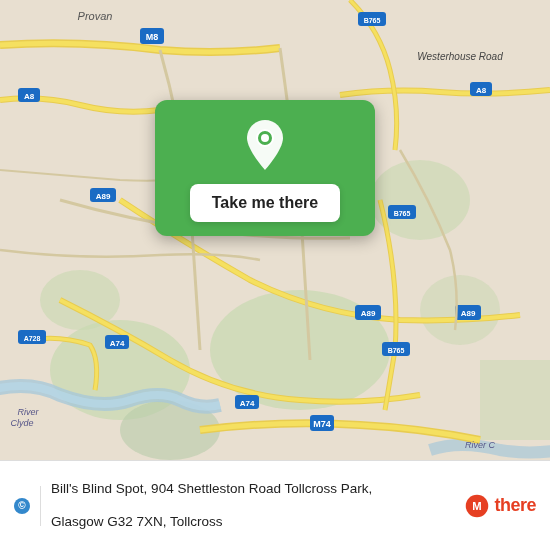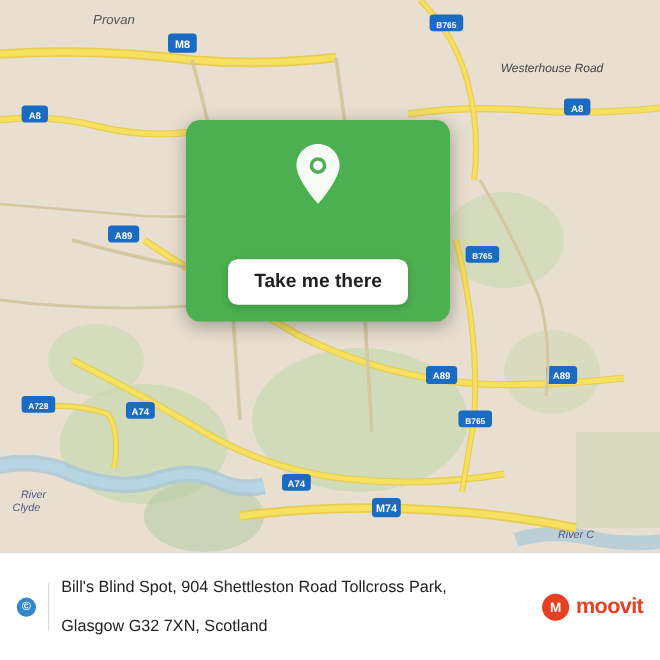--- a/index.html
+++ b/index.html
@@ -40,21 +40,20 @@
       top: 100px;
       left: 155px;
       width: 220px;
       background: #4caf50;
       border-radius: 12px;
       display: flex;
       flex-direction: column;
       align-items: center;
       padding: 18px 20px 14px;
       box-shadow: 0 4px 15px rgba(0,0,0,0.3);
-      gap: 32px;
     }
 
     .pin-icon {
       width: 44px;
       height: 54px;
       margin-bottom: 12px;
     }
 
     .take-me-button {
       background: white;
@@ -244,26 +243,26 @@
 
   <div class="info-bar">
     <div class="osm-logo">
       <span class="osm-circle">©</span>
     </div>
 
     <div style="width:1px; height:40px; background:#ddd; flex-shrink:0;"></div>
 
     <div class="address-block">
       <span class="address-text">Bill's Blind Spot, 904 Shettleston Road Tollcross Park,</span>
-      <span class="address-text">Glasgow G32 7XN, Scotland</span>
+      <span class="address-text">Glasgow G32 7XN, Tollcross</span>
     </div>
 
     <div class="moovit-logo">
 
       <svg class="moovit-icon" viewBox="0 0 30 30" xmlns="http://www.w3.org/2000/svg">
         <circle cx="15" cy="15" r="13" fill="#e63f22"></circle>
         <text x="15" y="20" text-anchor="middle" fill="white" font-size="13" font-weight="bold">M</text>
       </svg>
-      <span class="moovit-text">moovit</span>
+      <span class="moovit-text">there</span>
     </div>
   </div>
 
 </div>
 
 </body></html>

